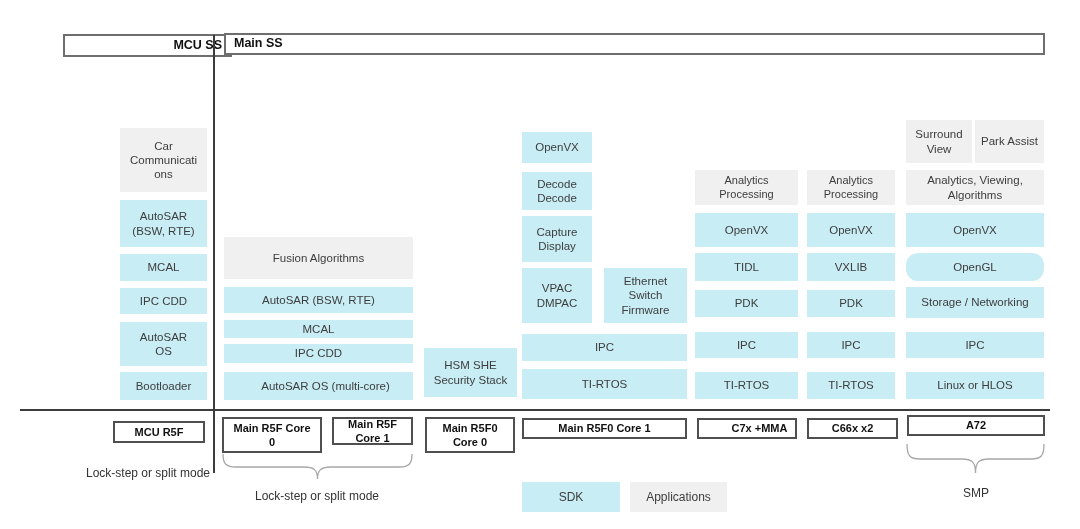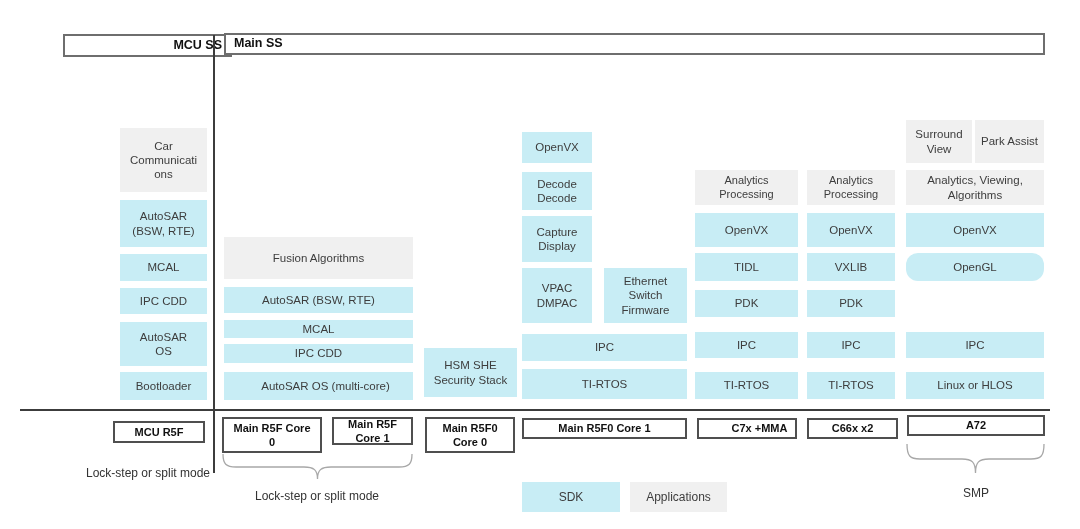--- a/index.html
+++ b/index.html
@@ -80,20 +80,21 @@
   <div class="box cyan" style="left: 807px; top: 253px; width: 88px; height: 28px; background: rgb(200, 237, 245);">VXLIB</div>
   <div class="box cyan" style="left: 807px; top: 290px; width: 88px; height: 27px; background: rgb(200, 237, 245);">PDK</div>
   <div class="box cyan" style="left: 807px; top: 332px; width: 88px; height: 26px; background: rgb(200, 237, 245);">IPC</div>
   <div class="box cyan" style="left: 807px; top: 372px; width: 88px; height: 27px; background: rgb(200, 237, 245);">TI-RTOS</div>
 
   <div class="box grey" style="left: 906px; top: 120px; width: 66px; height: 43px; background: rgb(240, 240, 240);">Surround View</div>
   <div class="box grey" style="left: 975px; top: 120px; width: 69px; height: 43px; background: rgb(240, 240, 240);">Park Assist</div>
   <div class="box grey" style="left: 906px; top: 170px; width: 138px; height: 35px; background: rgb(240, 240, 240);">Analytics, Viewing, Algorithms</div>
   <div class="box cyan" style="left: 906px; top: 213px; width: 138px; height: 34px; background: rgb(200, 237, 245);">OpenVX</div>
   <div class="box cyan" style="left: 906px; top: 253px; width: 138px; height: 28px; background: rgb(200, 237, 245); border-radius: 12px;">OpenGL</div>
+  <div class="box cyan" style="left: 906px; top: 287px; width: 138px; height: 31px; background: rgb(200, 237, 245);">Storage / Networking</div>
   <div class="box cyan" style="left: 906px; top: 332px; width: 138px; height: 26px; background: rgb(200, 237, 245);">IPC</div>
   <div class="box cyan" style="left: 906px; top: 372px; width: 138px; height: 27px; background: rgb(200, 237, 245);">Linux or HLOS</div>
 
   <div class="box cpu" style="left:113px;top:421px;width:92px;height:22px;">MCU R5F</div>
   <div class="box cpu" style="left:222px;top:417px;width:100px;height:36px;padding:0 8px;">Main R5F Core 0</div>
   <div class="box cpu" style="left:332px;top:417px;width:81px;height:28px;padding:0 6px;">Main R5F Core 1</div>
   <div class="box cpu" style="left:425px;top:417px;width:90px;height:36px;padding:0 6px;">Main R5F0 Core 0</div>
   <div class="box cpu" style="left:522px;top:418px;width:165px;height:21px;">Main R5F0 Core 1</div>
   <div class="box cpu" style="left:697px;top:418px;width:100px;height:21px;padding-left:28px;">C7x +MMA</div>
   <div class="box cpu" style="left:807px;top:418px;width:91px;height:21px;">C66x x2</div>

